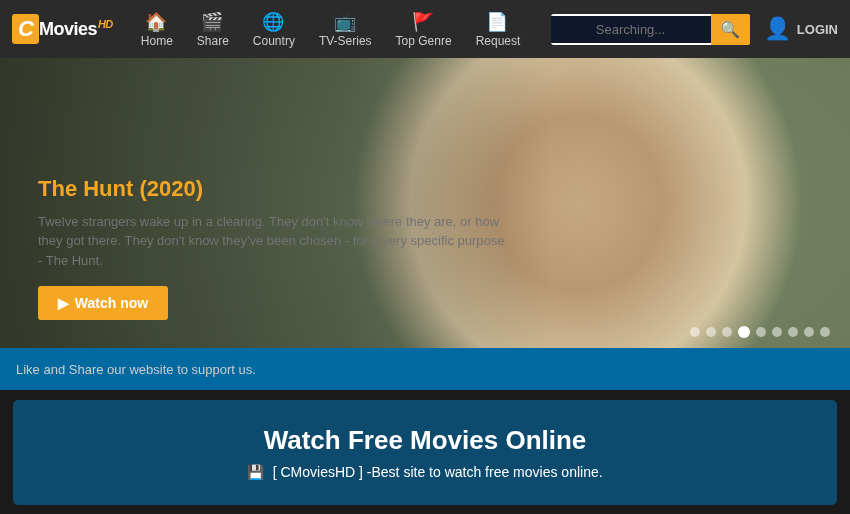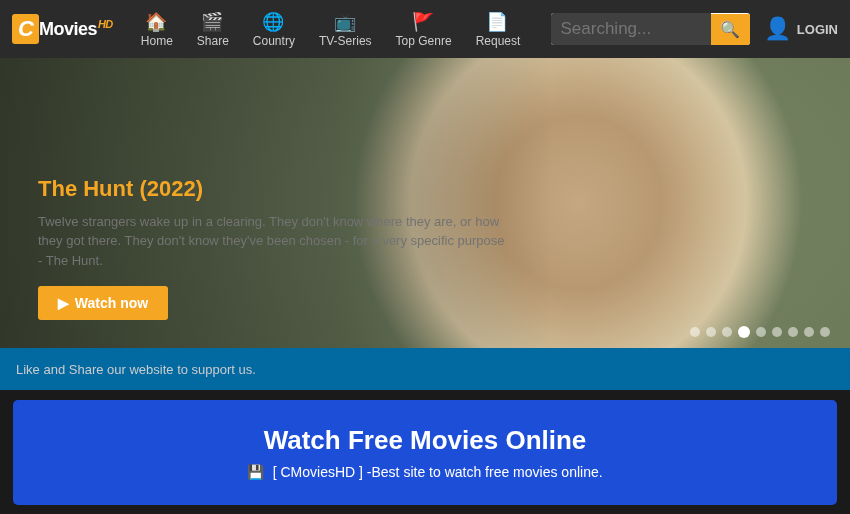--- a/index.html
+++ b/index.html
@@ -68,24 +68,25 @@
       align-items: center;
       background: #fff;
       border-radius: 3px;
       overflow: hidden;
       margin-right: 14px;
     }
     .search-bar input {
       border: none;
       outline: none;
       padding: 6px 10px;
-      font-size: 17px;
+      font-size: 13px;
       color: #aaa;
       width: 160px;
-      background: #404040;
+      background: #0f172a;
+      text-align: center;
     }
     .search-bar button {
       background: #f5a623;
       border: none;
       color: #fff;
       padding: 6px 10px;
       cursor: pointer;
       font-size: 16px;
     }
     .login-btn {
@@ -199,21 +200,21 @@
       color: #ccc;
       font-size: 13px;
       padding: 10px 16px;
       height: 42px;
       display: flex;
       align-items: center;
     }
 
     
     .promo-banner {
-      background: #1d4ed8;
+      background: #0c4a6e;
       margin: 10px 13px;
       border-radius: 5px;
       padding: 22px 20px;
       text-align: center;
       height: 105px;
       display: flex;
       flex-direction: column;
       align-items: center;
       justify-content: center;
     }
@@ -278,21 +279,21 @@
   </div>
 </nav>
 
 <div class="hero">
   <div class="hero-img">
     <div class="hero-bg"></div>
   </div>
   <div class="hero-overlay"></div>
 
   <div class="hero-content">
-    <div class="hero-title">The Hunt (2022)</div>
+    <div class="hero-title">The Hunt (2020)</div>
     <div class="hero-desc">Twelve strangers wake up in a clearing. They don't know where they are, or how they got there. They don't know they've been chosen - for a very specific purpose - The Hunt.</div>
     <button class="watch-btn">
       <span>▶</span>
       <span>Watch now</span>
     </button>
   </div>
 
   <div class="slider-dots">
     <div class="dot"></div>
     <div class="dot"></div>

